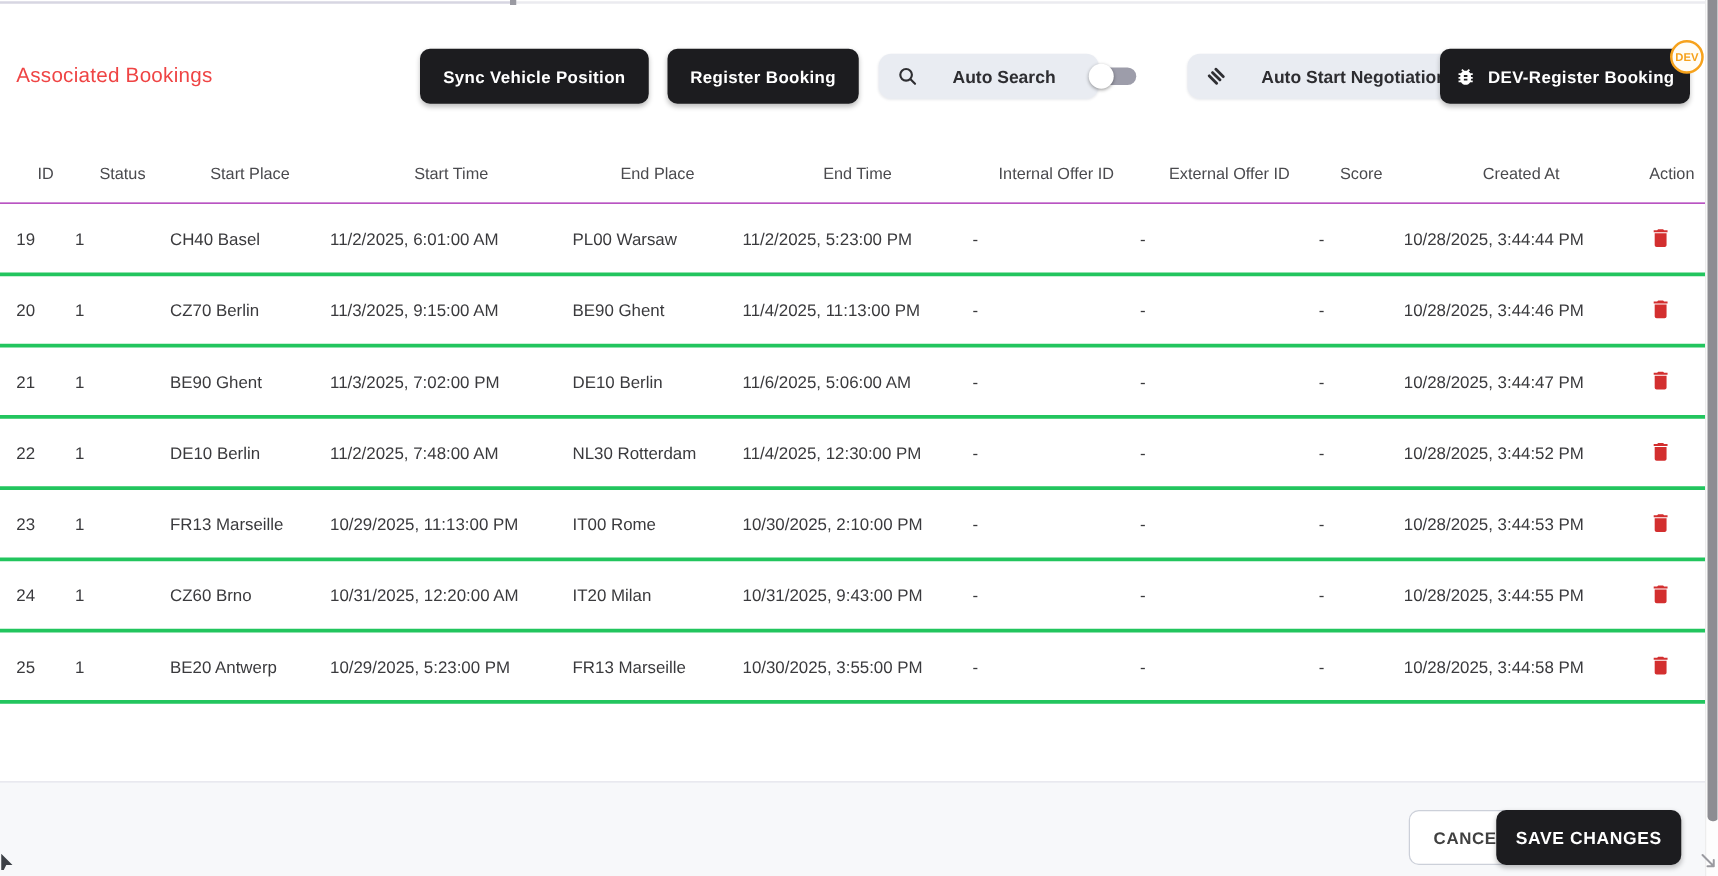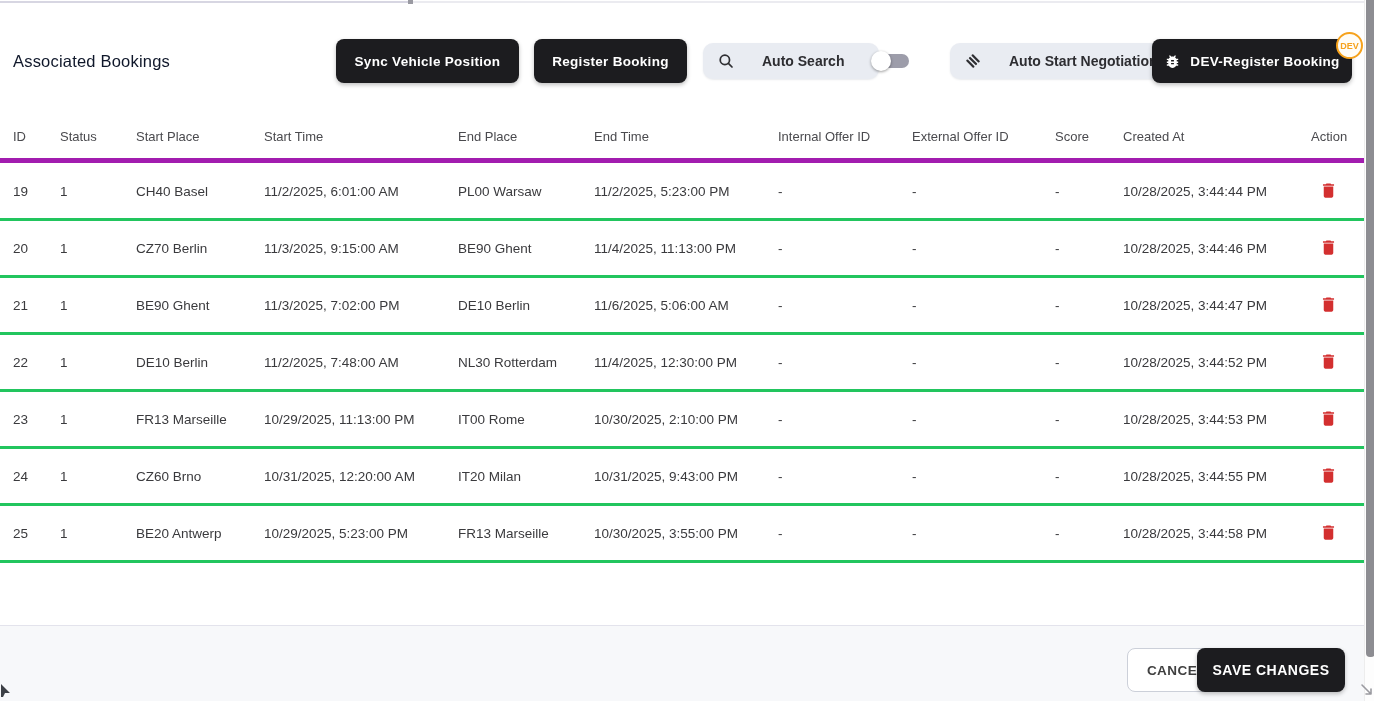--- a/index.html
+++ b/index.html
@@ -8,21 +8,21 @@
   .stage { position:relative; width:1374px; height:701px; background:#fff; }
 
   
   .topline-left  { position:absolute; top:1px; left:0; width:410px; height:2px; background:#d7d6e2; }
   .topline-right { position:absolute; top:1px; left:410px; width:964px; height:2px; background:#ebebf0; }
   .topline-notch { position:absolute; top:0; left:408px; width:5px; height:4px; background:#9a9aa2; }
 
   
   .hdr { position:absolute; top:39px; left:0; width:1364px; height:44px; }
   .page-title { position:absolute; left:13px; top:50%; transform:translateY(-50%);
-                font-size:16.5px; color:#0f172a; letter-spacing:.2px; }
+                font-size:16.5px; color:#ef4444; letter-spacing:.2px; }
   .btn-dark { position:absolute; top:0; height:44px; background:var(--accent_dark);
               color:#fff; border:none; border-radius:8px; font-family:inherit;
               font-size:13.5px; font-weight:700; letter-spacing:.3px; cursor:pointer;
               display:flex; align-items:center; justify-content:center; gap:9px;
               box-shadow:0 2px 4px rgba(0,0,0,.25); }
   #btn-sync { left:336px; width:183px; }
   #btn-register { left:534px; width:153px; }
   #btn-dev { left:1152px; width:200px; }
 
   .pill { position:absolute; top:4px; height:36px; background:var(--pill_bg);
@@ -41,21 +41,21 @@
 
   .dev-badge { position:absolute; left:1336px; top:32px; width:27px; height:27px;
                border-radius:50%; background:#fffdf7; border:2px solid var(--dev_badge);
                color:var(--dev_badge); font-size:9px; font-weight:700;
                display:flex; align-items:center; justify-content:center; z-index:6; }
 
   
   .grid { display:grid; grid-template-columns:47px 76px 128px 194px 136px 184px 134px 143px 68px 188px 1fr;
           padding-left:13px; align-items:center; }
   .thead { position:absolute; top:115px; left:0; width:1364px; height:48px;
-           border-bottom:5px solid #a21caf; }
+           border-bottom:1px solid #a21caf;text-align:center; }
   .thead .th { font-size:13px; color:#4a4a4e; }
   .tbody { position:absolute; top:164px; left:0; width:1364px; }
   .tr { height:57px; border-bottom:3px solid #22c55e; }
   .td { font-size:13.5px; color:#3a3a3d; white-space:nowrap; }
   .td-action { padding-left:6px; }
   .trash-btn { background:none; border:none; cursor:pointer; padding:2px; line-height:0; }
 
   
   .footer { position:absolute; top:625px; left:0; width:1374px; height:76px;
             background:var(--footer_bg); border-top:1px solid #e3e3ec; }

